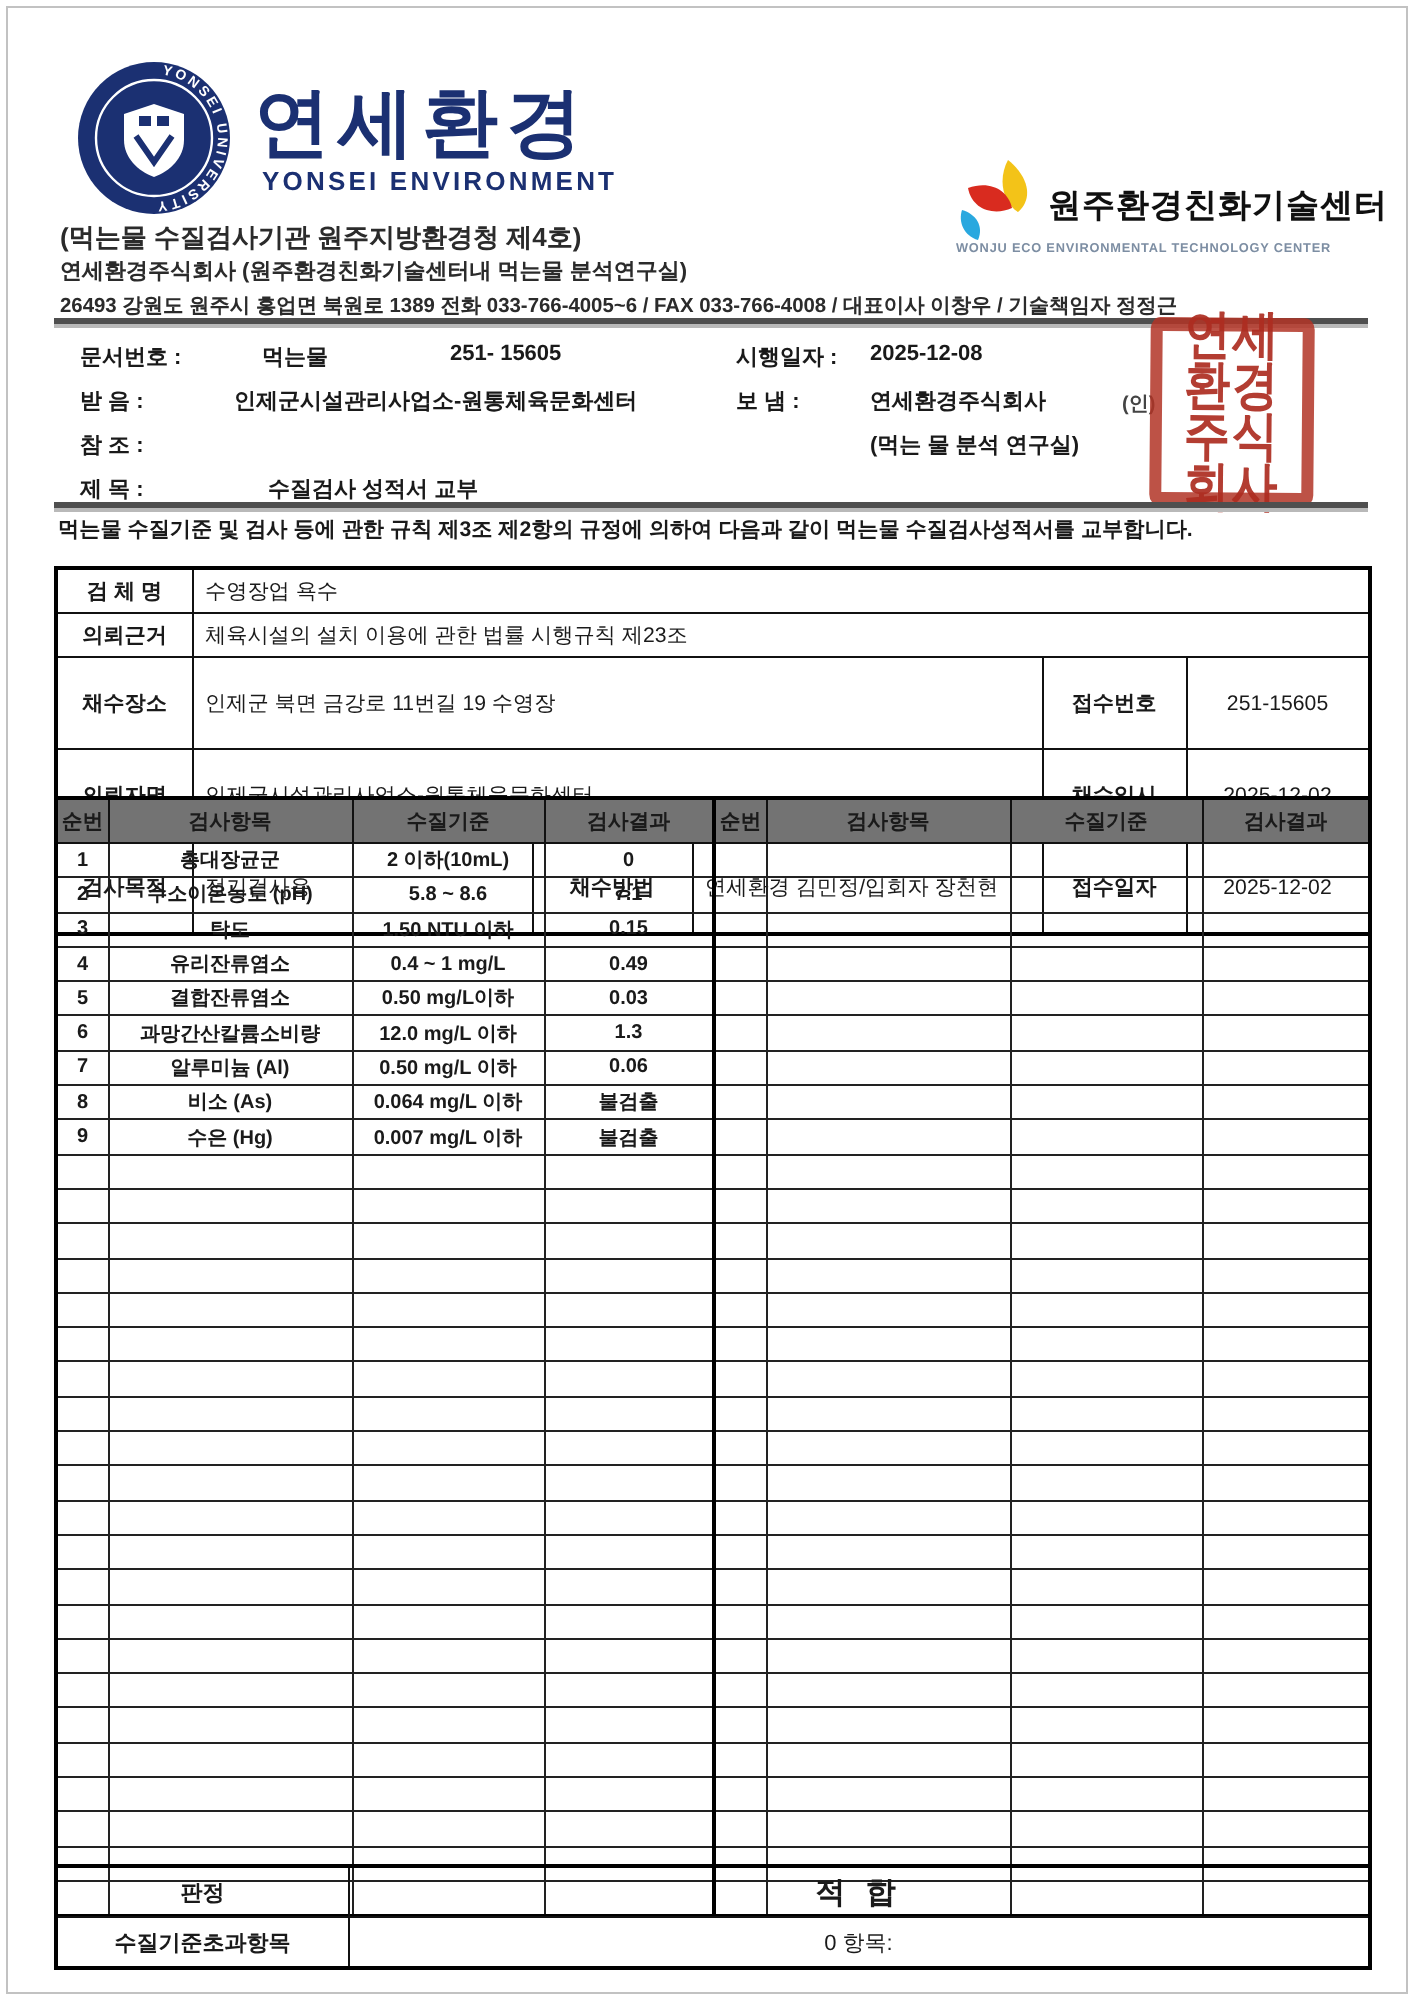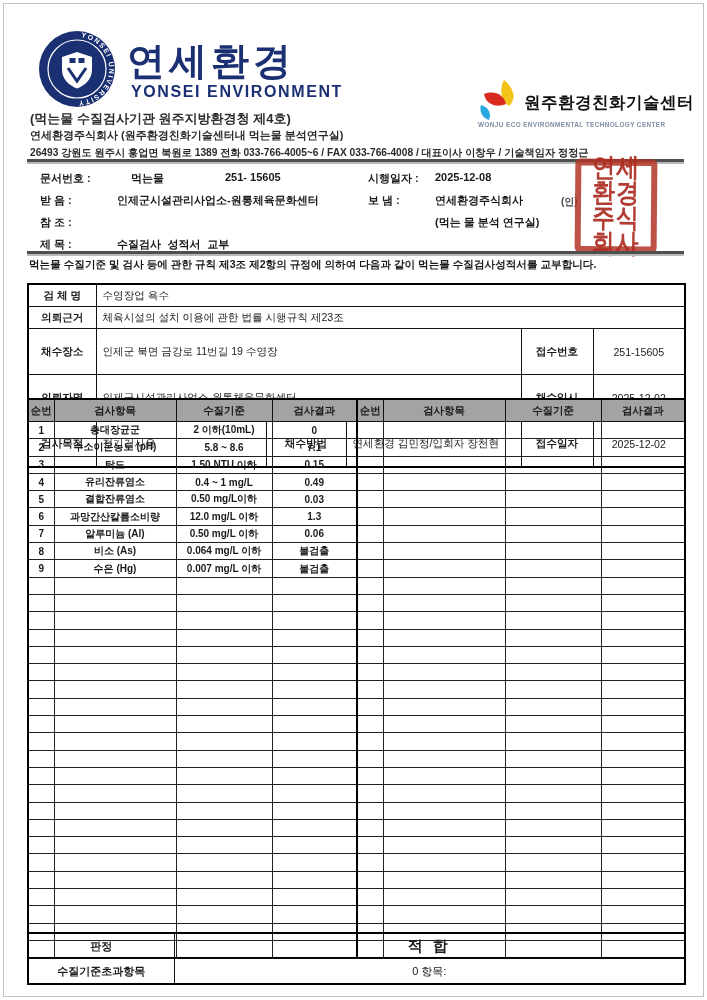--- a/index.html
+++ b/index.html
@@ -7,21 +7,21 @@
     position:relative;width:707px;height:1000px;margin:0 auto;
     background:#ffffff;overflow:hidden;
     font-family:"Liberation Sans","DejaVu Sans",sans-serif;
     color:#1a1a1a;
   }
   .page-border{position:absolute;left:3px;top:3px;width:699px;height:992px;border:1px solid #c2c2c2;pointer-events:none;}
   .abs{position:absolute;}
 
   
   .org-title{left:127px;top:36px;font-size:38px;font-weight:bold;color:#1b3072;letter-spacing:4px;}
-  .org-sub{left:131px;top:83px;font-size:16px;font-weight:bold;color:#1b3072;letter-spacing:1.6px;}
+  .org-sub{left:131px;top:83px;font-size:13px;font-weight:bold;color:#1b3072;letter-spacing:1.6px;}
   .cert-line{left:30px;top:110px;font-size:13px;font-weight:700;color:#2b2b2b;}
   .company-line{left:30px;top:128px;font-size:11px;font-weight:700;color:#2b2b2b;}
   .address-line{left:30px;top:146px;font-size:10.2px;font-weight:700;color:#2b2b2b;white-space:nowrap;}
   .partner{left:476px;top:80px;}
   .partner-name{left:524px;top:92px;font-size:16.5px;font-weight:bold;color:#101010;letter-spacing:0.5px;}
   .partner-sub{left:478px;top:121px;font-size:6.4px;font-weight:bold;color:#7d8ea3;letter-spacing:0.4px;}
 
   .rule{left:27px;width:657px;height:3px;background:#4f4f4f;box-shadow:0 2px 0 #b9b9b9;}
   .rule-1{top:159px;}
   .rule-2{top:251px;}
@@ -42,21 +42,21 @@
   .intro{left:29px;top:258px;width:655px;font-size:10.6px;font-weight:700;}
 
   
   table{border-collapse:collapse;table-layout:fixed;}
   .info-table{left:27px;top:283px;width:657px;border:2px solid #000;font-size:10.6px;}
   .info-table td{border:1px solid #111;height:21px;padding:0 6px;overflow:hidden;white-space:nowrap;}
   .info-table td.lb{font-weight:bold;text-align:center;padding:0;}
   .info-table td.ct{text-align:center;padding:12px;}
 
   .results-table{left:27px;top:398px;width:657px;border:2px solid #000;font-size:10px;}
-  .results-table th{border:1px solid #111;background:#a3a3a3;height:21px;font-size:10.4px;font-weight:bold;padding:0;}
+  .results-table th{border:1px solid #111;background:#737373;height:21px;font-size:10.4px;font-weight:bold;padding:0;}
   .results-table td{border:1px solid #222;height:16.3px;padding:0 2px;text-align:center;white-space:nowrap;overflow:hidden;font-weight:700;}
   .results-table .mid{border-left:2px solid #000;}
 
   .footer-table{left:27px;top:932px;width:657px;border:2px solid #000;font-size:11px;}
   .footer-table td{border:1px solid #111;height:24px;padding:0;text-align:center;}
   .footer-table td.lb{font-weight:bold;}
   .footer-table .verdict{font-size:15px;font-weight:bold;letter-spacing:3px;}
 </style>
 </head>
 <body>
@@ -105,21 +105,21 @@
 
     <span style="left:13px;top:30px;">받    음 :</span>
     <span style="left:90px;top:30px;">인제군시설관리사업소-원통체육문화센터</span>
     <span style="left:341px;top:30px;">보    냄 :</span>
     <span style="left:408px;top:30px;">연세환경주식회사</span>
 
     <span style="left:13px;top:52px;">참    조 :</span>
     <span style="left:408px;top:52px;">(먹는 물 분석 연구실)</span>
 
     <span style="left:13px;top:74px;">제    목 :</span>
-    <span style="left:90px;top:74px;font-family:Liberation Mono, monospace;">수질검사 성적서 교부</span>
+    <span style="left:107px;top:74px;">수질검사 성적서 교부</span>
 
     <span class="seal-mark">(인)</span>
     <div class="seal">
       <div>연세환경</div>
       <div>주식회사</div>
     </div>
   </div>
 
   <div class="abs rule rule-2"></div>
 

